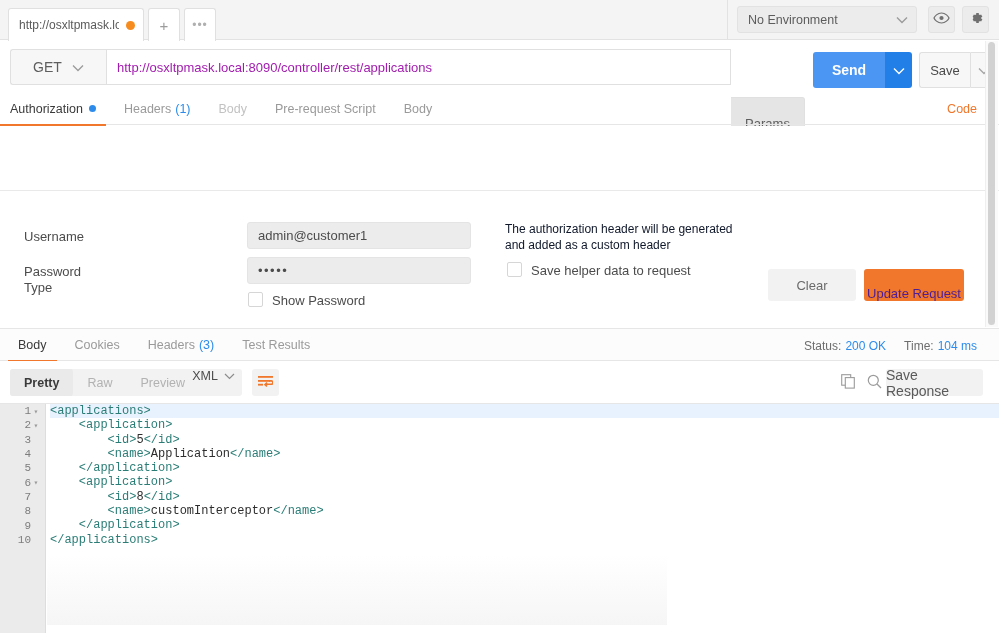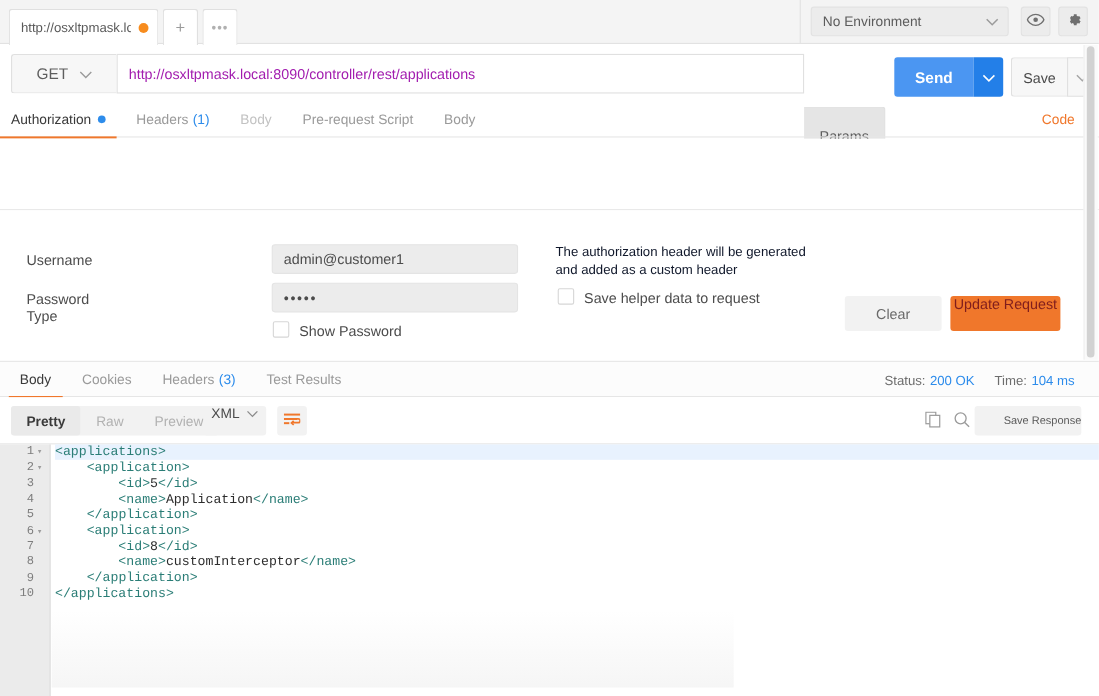--- a/index.html
+++ b/index.html
@@ -143,22 +143,22 @@
     font-size: 13px; color: #4c4c4c;
   }
   .field .chev { margin-left: auto; color: #a3a3a3; }
   .ghost-btn {
     position: absolute; background: #f2f2f2; border-radius: 3px;
     display: flex; align-items: center; justify-content: center;
     font-size: 13px; color: #6a6a6a;
   }
   .orange-btn {
     position: absolute; background: #f0772b; border-radius: 3px;
-    display: flex; align-items: flex-start; justify-content: center;
-    font-size: 13px; color: #7f1d1d;
+    display: flex; align-items: flex-end; justify-content: center;
+    font-size: 13px; color: #4c1d95;
   }
   .divider { position: absolute; left: 0; width: 999px; height: 1px; background: #e9e9e9; }
 
   .input-field {
     position: absolute; background: #ececec; border: 1px solid #e4e4e4;
     border-radius: 3px; display: flex; align-items: center; padding: 0 10px;
     font-size: 13px; color: #4c4c4c;
   }
   .pwd-dots { letter-spacing: 1.5px; font-size: 13px; color: #4c4c4c; }
   .cbox {
@@ -198,21 +198,21 @@
   .wrap-btn {
     position: absolute; left: 252px; top: 8px; width: 27px; height: 27px;
     background: #f2f2f2; border-radius: 3px;
     display: flex; align-items: center; justify-content: center;
   }
   .tool-icon { position: absolute; top: 12px; width: 20px; height: 20px; display:flex; align-items:center; justify-content:center; }
   .save-resp {
     position: absolute; left: 886px; top: 8px; width: 97px; height: 27px;
     background: #f2f2f2; border-radius: 3px;
     display: flex; align-items: center; justify-content: flex-end;
-    font-size: 10px; color: #5a5a5a;
+    font-size: 14px; color: #5a5a5a;
   }
 
   
   .editor {
     position: absolute; left: 0; top: 403px; width: 999px; height: 230px;
     background: #fff; border-top: 1px solid #e6e6e6;
     font-family: "Liberation Mono", monospace; font-size: 12px;
   }
   .gutter {
     position: absolute; left: 0; top: 0; width: 46px; height: 230px;

